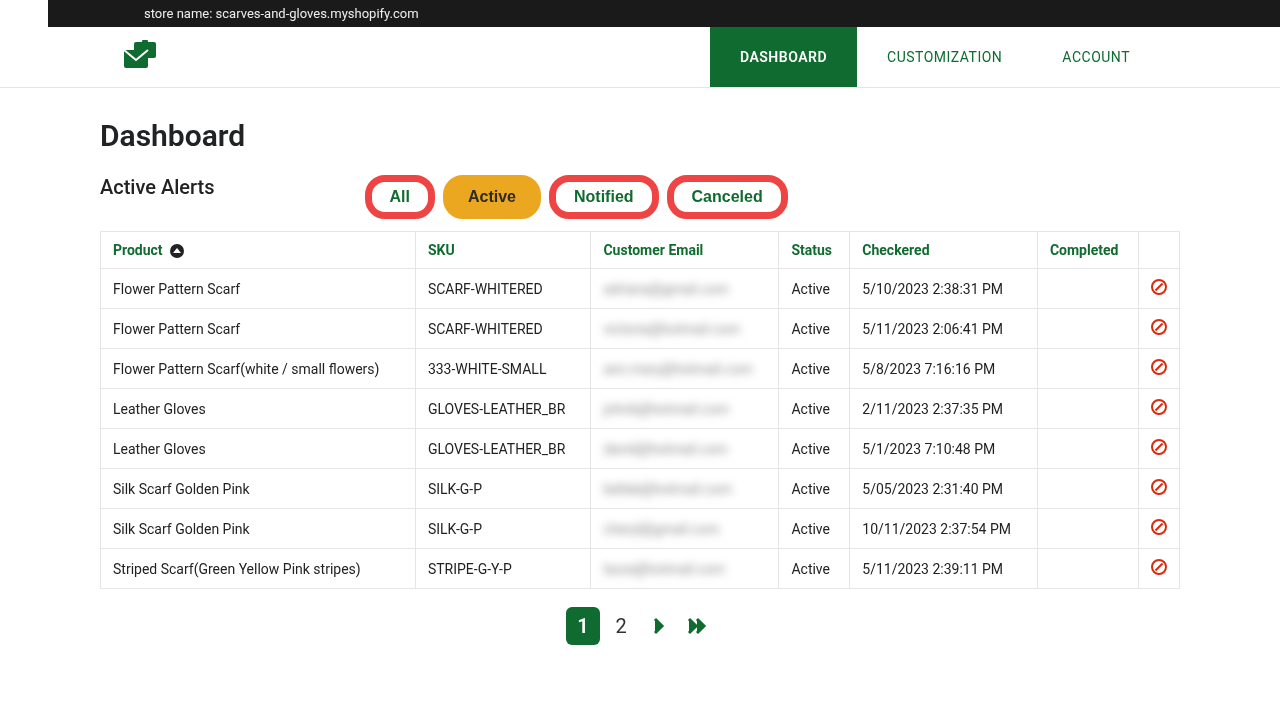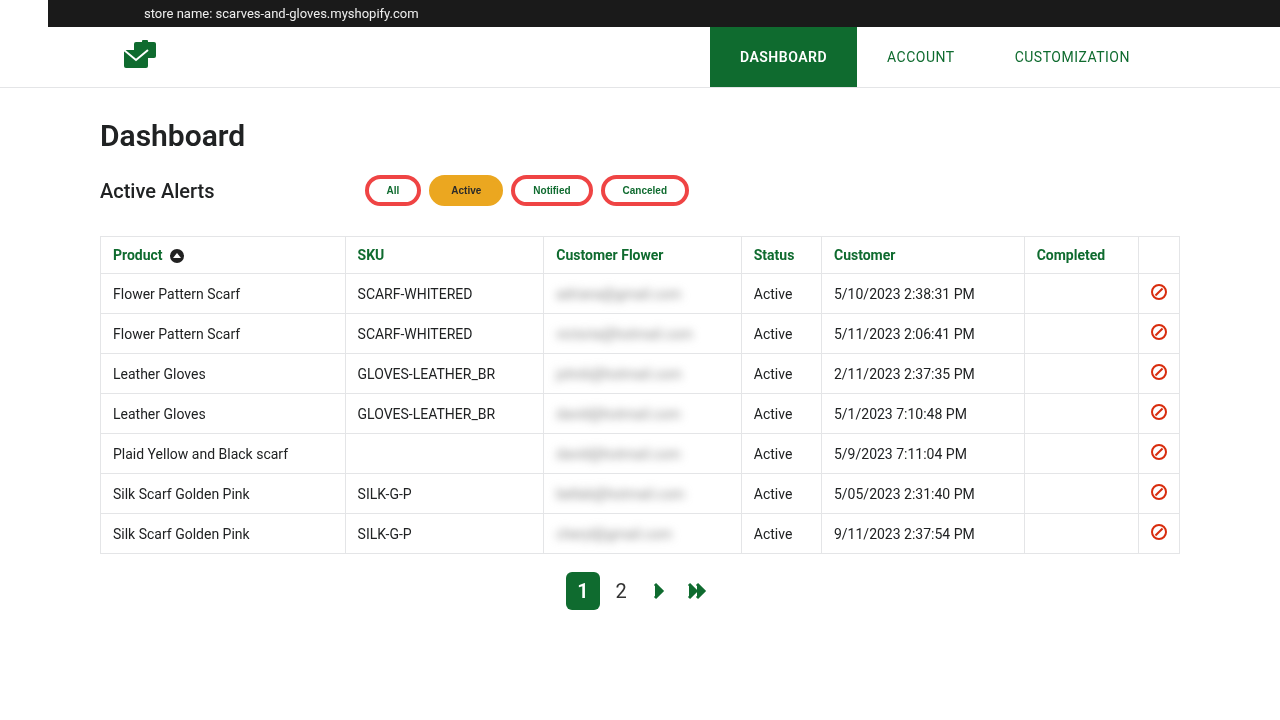--- a/index.html
+++ b/index.html
@@ -7,24 +7,24 @@
   .topbar { background:#1a1a1a; color:#eee; padding:6px 0; font-size:13px;margin-left:48px; }
   .container { max-width:1080px; margin:0 auto; padding:0 20px; }
   .navbar { background:#fff; border-bottom:1px solid #e4e5e7; }
   .navbar-inner { display:flex; align-items:center; justify-content:space-between; height:60px; }
   .logo svg { display:block; }
   .nav-links { display:flex; gap:0; }
   .nav-item { padding:0 30px; height:60px; display:flex; align-items:center; font-size:14px; letter-spacing:.5px; color:#0f6b2f; text-decoration:none; cursor:pointer; font-weight:400; }
   .nav-item.active { background:#0f6b2f; color:#fff; font-weight:600; }
   .main { padding:30px 0 10px; }
   h1 { font-size:30px; font-weight:600; margin-bottom:22px; }
-  .subhead-row { display:flex; align-items:center; gap:150px; margin-bottom:30px; }
+  .subhead-row { display:flex; align-items:flex-start; gap:150px; margin-bottom:12px; }
   .subhead { font-size:20px; font-weight:500; }
   .filter-pills { display:flex; gap:8px; }
-  .pill { border:4px solid #ef4444; color:#0f6b2f; background:#fff; padding:6px 18px; border-radius:20px; font-size:10px; cursor:pointer; font-weight:600; }
+  .pill { border:7px solid #ef4444; color:#0f6b2f; background:#fff; padding:6px 18px; border-radius:20px; font-size:16px; cursor:pointer; font-weight:600; }
   .pill.active { background:#eba720; border-color:#eba720; color:#2a2a2a; }
   table { width:100%; border-collapse:collapse; border:1px solid #dfe3e8; }
   th, td { text-align:left; padding:10px 12px; border:1px solid #e4e5e7; font-size:14px; font-weight:400; }
   th { color:#0f6b2f; font-weight:700; background:#fff;margin-left:28px; }
   th.sortable { cursor:pointer; }
   .sort-icon { display:inline-block; width:14px; height:14px; background:#222; border-radius:50%; position:relative; vertical-align:middle; margin-left:4px; }
   .sort-icon::after { content:""; position:absolute; left:3px; top:4px; width:0; height:0; border-left:4px solid transparent; border-right:4px solid transparent; border-bottom:5px solid #fff; }
   td.blur { filter:blur(4px); color:#888; }
   .cancel-cell { text-align:center; width:40px; }
   .cancel-icon { display:inline-block; width:16px; height:16px; border:2px solid #d82c0d; border-radius:50%; position:relative; cursor:pointer; }
@@ -51,24 +51,24 @@
         <rect x="22" y="0" width="6" height="4" rx="1" fill="#0f6b2f"></rect>
         <rect x="4" y="10" width="24" height="18" rx="2" fill="#0f6b2f"></rect>
         <path d="M4 10 L16 20 L28 10" stroke="#fff" stroke-width="2" fill="none"></path>
       </svg>
     </div>
     <div class="nav-links">
       <a class="nav-item active">
           <span>DASHBOARD</span>
         </a>
       <a class="nav-item">
-          <span>ACCOUNT</span>
+          <span>CUSTOMIZATION</span>
         </a>
       <a class="nav-item">
-          <span>CUSTOMIZATION</span>
+          <span>ACCOUNT</span>
         </a>
     </div>
   </div>
 </div>
 
 <div class="container main">
   <h1>Dashboard</h1>
 
   <div class="subhead-row">
     <div class="subhead">Active Alerts</div>
@@ -81,23 +81,23 @@
   </div>
 
   <table>
     <thead>
       <tr>
         <th class="sortable">
           <span>Product</span>
           <span class="sort-icon"></span>
         </th>
         <th>SKU</th>
-        <th>Customer Flower</th>
+        <th>Customer Email</th>
         <th>Status</th>
-        <th>Customer</th>
+        <th>Checkered</th>
         <th>Completed</th>
         <th></th>
       </tr>
     </thead>
     <tbody id="tbody">
         <tr>
           <td>Flower Pattern Scarf</td>
           <td>SCARF-WHITERED</td>
           <td class="blur">adriana@gmail.com</td>
           <td>Active</td>
@@ -108,61 +108,70 @@
         <tr>
           <td>Flower Pattern Scarf</td>
           <td>SCARF-WHITERED</td>
           <td class="blur">victoria@hotmail.com</td>
           <td>Active</td>
           <td>5/11/2023 2:06:41 PM</td>
           <td></td>
           <td class="cancel-cell"><span class="cancel-icon"></span></td>
         </tr>
         <tr>
+          <td>Flower Pattern Scarf(white / small flowers)</td>
+          <td>333-WHITE-SMALL</td>
+          <td class="blur">ann.mary@hotmail.com</td>
+          <td>Active</td>
+          <td>5/8/2023 7:16:16 PM</td>
+          <td></td>
+          <td class="cancel-cell"><span class="cancel-icon"></span></td>
+        </tr>
+        <tr>
           <td>Leather Gloves</td>
           <td>GLOVES-LEATHER_BR</td>
           <td class="blur">johnb@hotmail.com</td>
           <td>Active</td>
           <td>2/11/2023 2:37:35 PM</td>
           <td></td>
           <td class="cancel-cell"><span class="cancel-icon"></span></td>
         </tr>
         <tr>
           <td>Leather Gloves</td>
           <td>GLOVES-LEATHER_BR</td>
           <td class="blur">david@hotmail.com</td>
           <td>Active</td>
           <td>5/1/2023 7:10:48 PM</td>
           <td></td>
           <td class="cancel-cell"><span class="cancel-icon"></span></td>
         </tr>
         <tr>
-          <td>Plaid Yellow and Black scarf</td>
-          <td></td>
-          <td class="blur">david@hotmail.com</td>
-          <td>Active</td>
-          <td>5/9/2023 7:11:04 PM</td>
-          <td></td>
-          <td class="cancel-cell"><span class="cancel-icon"></span></td>
-        </tr>
-        <tr>
           <td>Silk Scarf Golden Pink</td>
           <td>SILK-G-P</td>
           <td class="blur">bellab@hotmail.com</td>
           <td>Active</td>
           <td>5/05/2023 2:31:40 PM</td>
           <td></td>
           <td class="cancel-cell"><span class="cancel-icon"></span></td>
         </tr>
         <tr>
           <td>Silk Scarf Golden Pink</td>
           <td>SILK-G-P</td>
           <td class="blur">cheryl@gmail.com</td>
           <td>Active</td>
-          <td>9/11/2023 2:37:54 PM</td>
+          <td>10/11/2023 2:37:54 PM</td>
+          <td></td>
+          <td class="cancel-cell"><span class="cancel-icon"></span></td>
+        </tr>
+        <tr>
+          <td>Striped Scarf(Green Yellow Pink stripes)</td>
+          <td>STRIPE-G-Y-P</td>
+          <td class="blur">laura@hotmail.com</td>
+          <td>Active</td>
+          <td>5/11/2023 2:39:11 PM</td>
           <td></td>
           <td class="cancel-cell"><span class="cancel-icon"></span></td>
         </tr>
       </tbody>
   </table>
 
   <div class="pagination">
     <div class="page-btn current">1</div>
     <div class="page-btn">2</div>
     <div class="page-btn">

